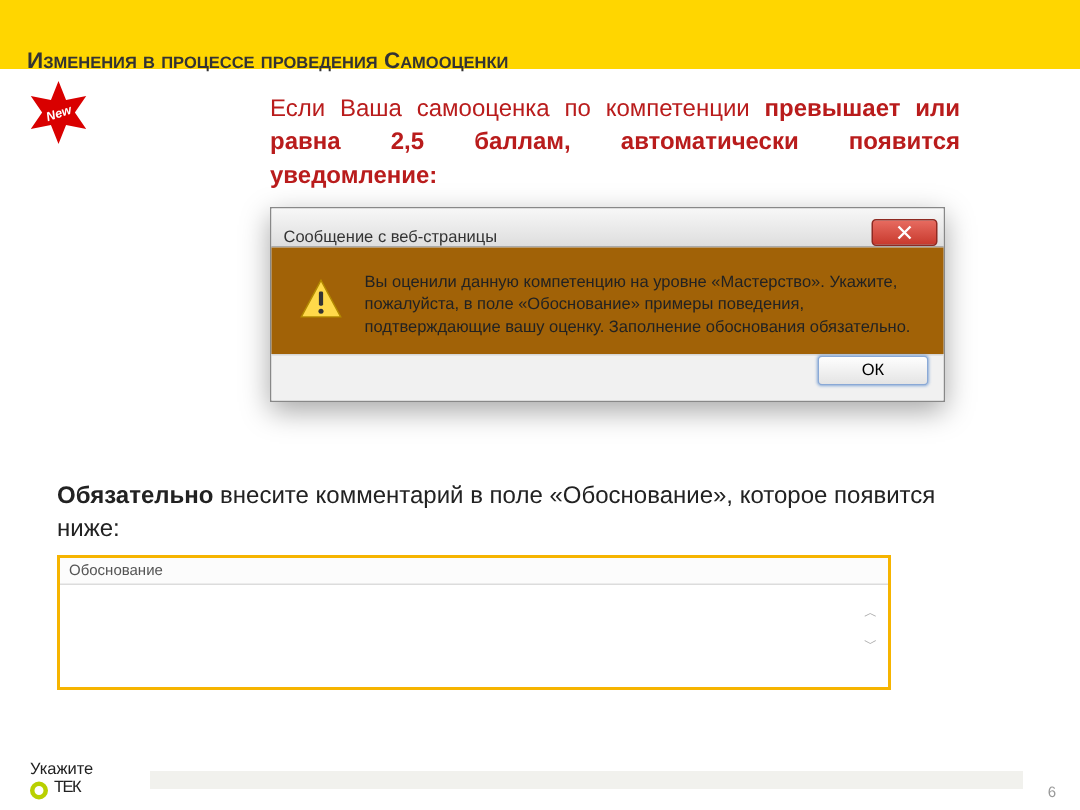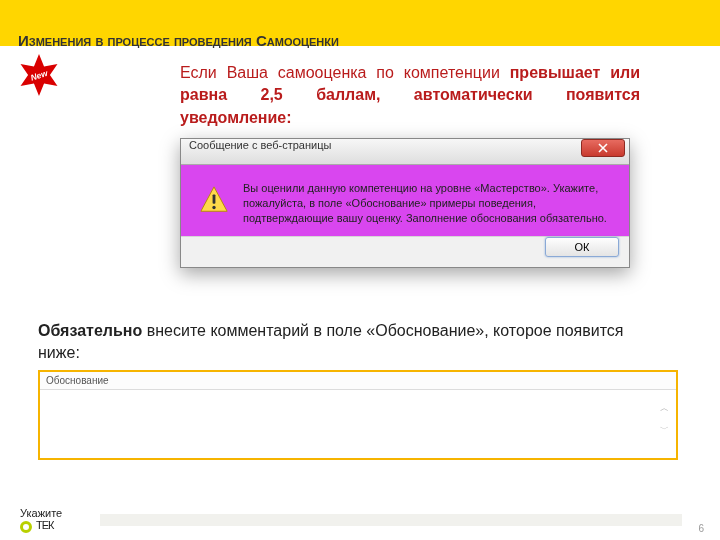--- a/index.html
+++ b/index.html
@@ -57,39 +57,39 @@
     width: 450px;
     border: 1px solid #888;
     box-shadow: 0 6px 18px rgba(0,0,0,.35);
     font-family: "Segoe UI", Tahoma, sans-serif;
   }
   .dialog-titlebar {
     height: 26px;
     background: linear-gradient(#f7f7f7,#dedede);
     border-bottom: 1px solid #aaa;
     display: flex;
-    align-items: flex-start;
+    align-items: flex-end;
     padding: 0 4px 0 8px;
     font-size: 11px;
     color: #333;
   }
   .dialog-titlebar .spacer { flex:1; }
   .close-btn {
     width: 44px;
     height: 18px;
     background: linear-gradient(#e76b60,#c83a2e);
     border: 1px solid #8e2a22;
     border-radius: 3px;
     display:flex;
     align-items:center;
     justify-content:center;
   }
   .close-btn svg { width:10px; height:10px; }
   .dialog-body {
-    background:#d946ef;
+    background:#a16207;
     padding: 16px 18px 10px 18px;
     display:flex;
   }
   .warn-icon {
     width: 30px;
     flex-shrink:0;
     margin-right: 14px;
     margin-top:4px;
   }
   .dialog-body p {
@@ -121,21 +121,21 @@
     width: 620px;
     font-size: 16px;
     line-height: 1.35;
     color:#222;
   }
   .note2 .bold { font-weight: bold; }
   .justification-box {
     position: absolute;
     top: 370px;
     left: 38px;
-    width: 640px;
+    width: 556px;
     height: 90px;
     border: 2px solid #f6b400;
     background:#fff;
   }
   .justification-box .header {
     font-size: 10px;
     color:#555;
     padding: 3px 6px;
     border-bottom: 1px solid #dcdcdc;
     background:#fcfcfc;

